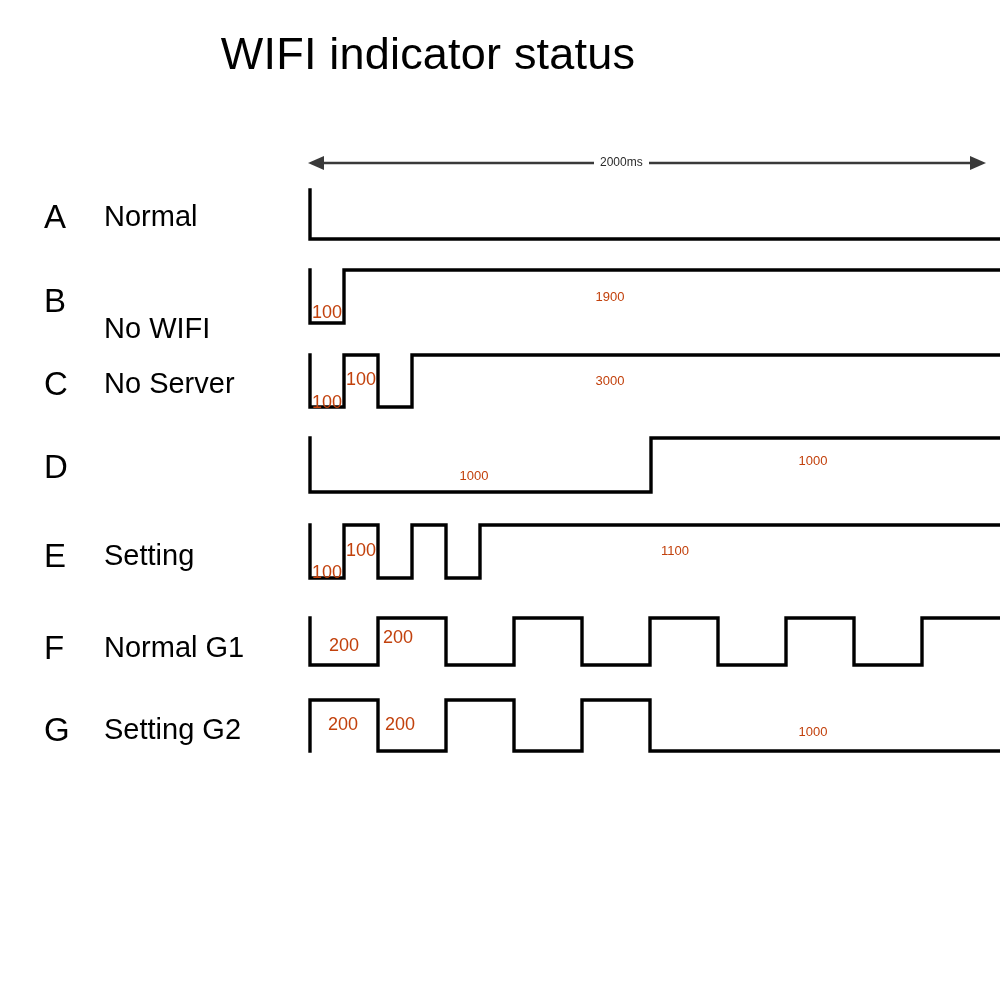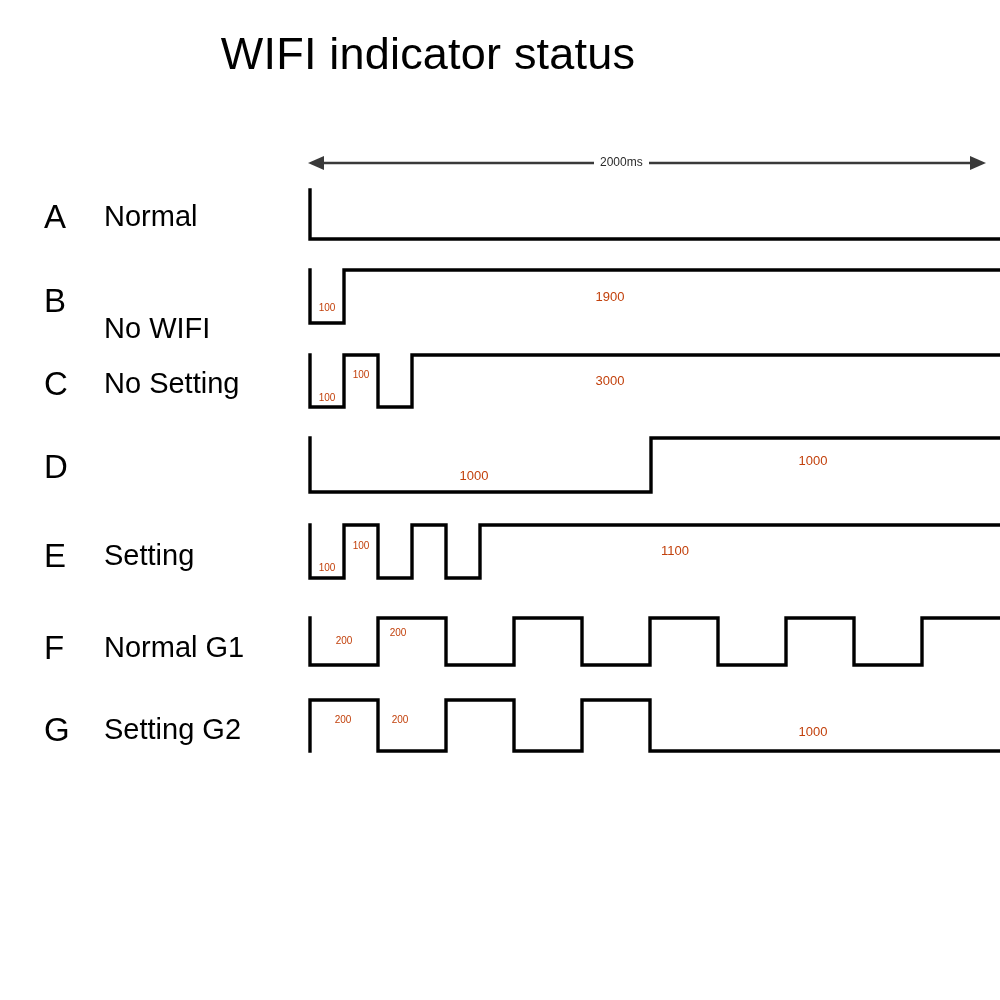--- a/index.html
+++ b/index.html
@@ -75,21 +75,21 @@
 
   .dur-label {
     position: absolute;
     font-size: 13px;
     color: #c2410c;
     line-height: 1;
     white-space: nowrap;
     transform: translateX(-50%);
   }
   .dur-label.small {
-    font-size: 10px;
+    font-size: 18px;
   }
 </style>
 </head>
 <body>
 
 <div id="page-title">WIFI indicator status</div>
 
 <div id="diagram-area">
 
   <svg id="timing-svg" width="1000" height="1000" viewBox="0 0 1000 1000">
@@ -134,21 +134,21 @@
   <div class="row-letter" style="left:28px; top:200px;">A</div>
   <div class="row-letter" style="left:28px; top:284px;">B</div>
   <div class="row-letter" style="left:28px; top:367px;">C</div>
   <div class="row-letter" style="left:28px; top:450px;">D</div>
   <div class="row-letter" style="left:28px; top:539px;">E</div>
   <div class="row-letter" style="left:28px; top:631px;">F</div>
   <div class="row-letter" style="left:28px; top:713px;">G</div>
 
   <div class="row-label" style="top:202px;">Normal</div>
   <div class="row-label" style="top:286px;margin-top:28px;">No WIFI</div>
-  <div class="row-label" style="top:369px;">No Setting</div>
+  <div class="row-label" style="top:369px;">No Server</div>
   <div class="row-label" style="top:541px;">Setting</div>
   <div class="row-label" style="top:633px;">Normal G1</div>
   <div class="row-label" style="top:715px;">Setting G2</div>
 
   <div class="dur-label small" style="left:311px; top:303px;">100</div>
   <div class="dur-label" style="left:594px; top:290px;">1900</div>
 
   <div class="dur-label small" style="left:311px; top:393px;">100</div>
   <div class="dur-label small" style="left:345px; top:370px;">100</div>
   <div class="dur-label" style="left:594px; top:374px;">3000</div>

